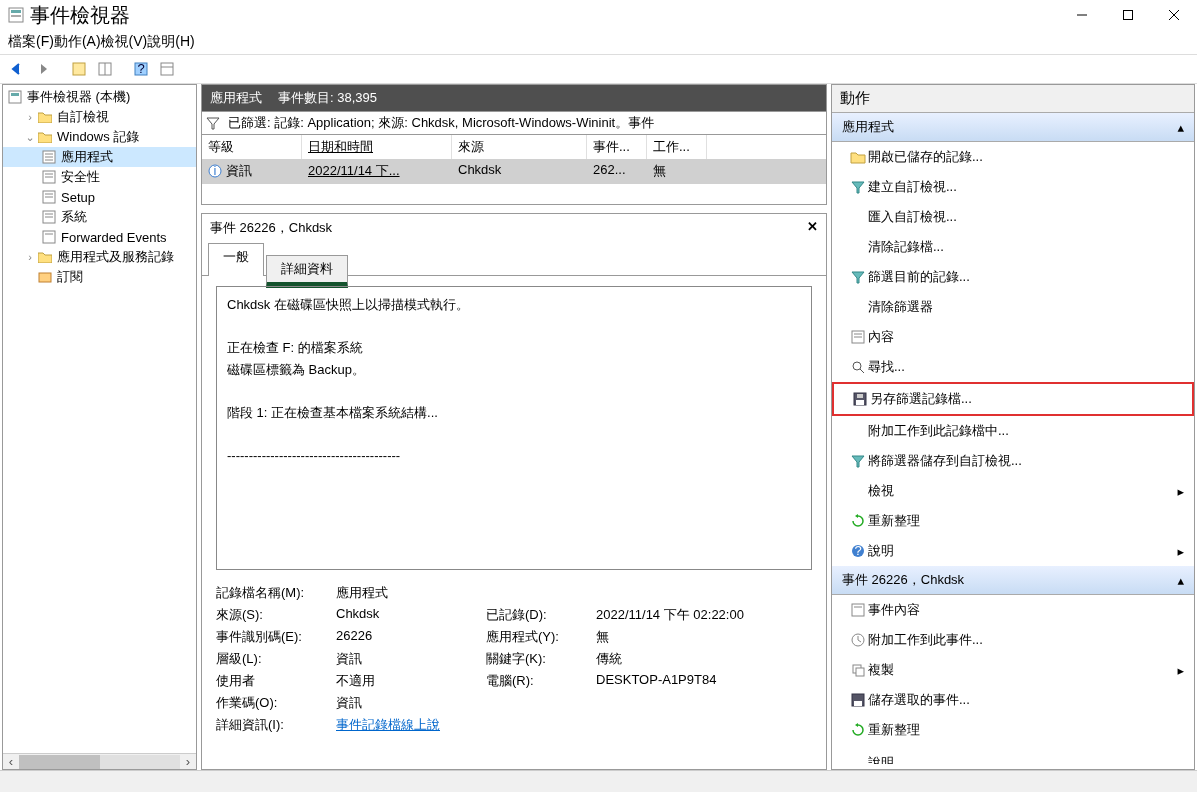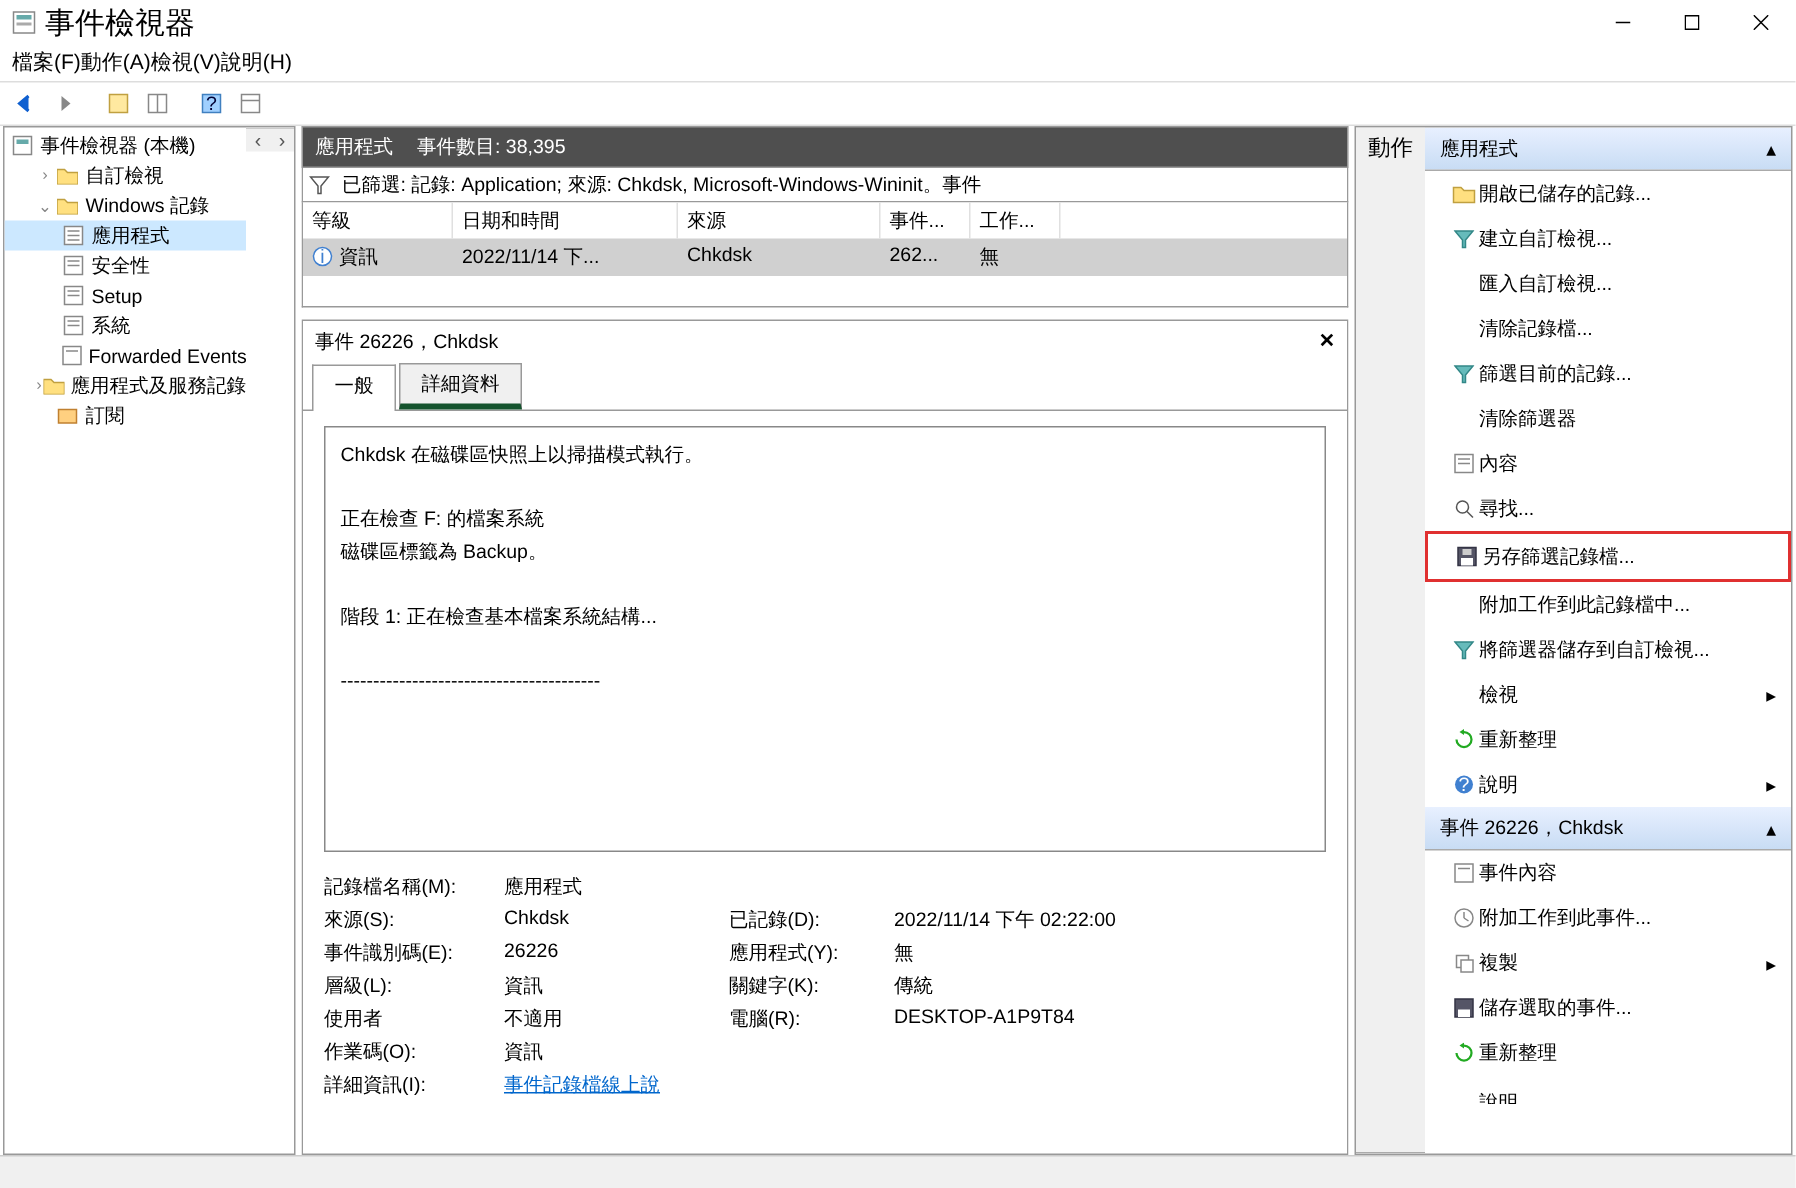--- a/index.html
+++ b/index.html
@@ -7,55 +7,55 @@
 .titlebar { height: 30px; display: flex; align-items: center; padding: 0 0 0 8px; }
 .titlebar .icon { width: 16px; height: 16px; margin-right: 6px; }
 .titlebar .title { font-size: 20px; }
 .wincontrols { margin-left: auto; display: flex; }
 .wincontrols div { width: 46px; height: 30px; display: flex; align-items: center; justify-content: center; }
 .menubar { height: 24px; display: flex; align-items: center; padding: 0 8px; }
 .menubar span { font-size: 14px; }
 .toolbar { height: 30px; border-top: 1px solid #ddd; border-bottom: 1px solid #ddd; display: flex; align-items: center; padding: 0 6px; gap: 4px; }
 .toolbar .btn { width: 22px; height: 22px; display: flex; align-items: center; justify-content: center; }
 .body { flex: 1; display: flex; overflow: hidden; padding: 0 2px 0 2px; }
-.tree { width: 195px; border: 1px solid #999; overflow: hidden; background: #fff; display:flex; }
+.tree { width: 195px; border: 1px solid #999; overflow: hidden; background: #fff; display:flex; flex-direction:column;}
 .tree-inner{flex:1; overflow:hidden; padding-top:2px;}
 .tree-scroll { height: 16px; border-top:1px solid #ccc; display:flex; align-items:center; background:#f0f0f0;}
 .tree-scroll .lar, .tree-scroll .rar{width:16px;text-align:center;color:#555;}
 .tree-scroll .track{flex:1;background:#e0e0e0;height:14px;position:relative;}
 .tree-scroll .thumb{position:absolute;left:0;width:50%;height:100%;background:#c0c0c0;}
 .tree-row { display: flex; align-items: center; height: 20px; padding-left: 4px; white-space: nowrap; }
 .tree-row .exp { width: 14px; color: #888; font-size: 11px; text-align:center;}
 .tree-row .ic { width: 16px; height: 16px; margin-right: 4px; display:inline-flex;align-items:center;justify-content:center;}
 .tree-row.sel { background: #cce8ff; }
 .ind1 { padding-left: 20px; }
 .ind2 { padding-left: 38px; }
 .center { flex: 1; display: flex; flex-direction: column; margin: 0 4px; overflow: hidden; }
 .center-header { background: #4f4f4f; color: #fff; padding: 4px 8px; font-size: 15px; display:flex; gap:16px; border:1px solid #999;}
 .filterbar { border: 1px solid #999; border-top:none; display: flex; align-items: center; padding: 2px 4px; font-family: "SimSun","MingLiU",monospace; font-size:13px;}
 .filterbar .ficon{width:16px;margin-right:6px;}
 .event-table { border: 1px solid #999; border-top:none; }
 .event-table .hdr { display: flex; background: #fff; font-weight: normal; }
 .event-table .hdr div { padding: 3px 6px; border-right: 1px solid #e0e0e0; }
 .event-table .row { display: flex; background: #d0d0d0; }
 .event-table .row div { padding: 3px 6px; white-space: nowrap; overflow: hidden; }
-.c-level{width:100px;} .c-date{width:150px;} .c-src{width:135px;} .c-eid{width:60px;} .c-task{width:60px;}
+.c-level{width:100px;} .c-date{width:150px;text-decoration:underline;} .c-src{width:135px;} .c-eid{width:60px;} .c-task{width:60px;}
 .detail-pane { border: 1px solid #999; margin-top: 8px; flex: 1; display: flex; flex-direction: column; overflow: hidden; }
 .detail-title { padding: 5px 8px; font-family: "SimSun","MingLiU",monospace; display:flex;}
 .detail-close{margin-left:auto;font-weight:bold;cursor:default;}
 .tabs { display: flex; border-bottom: 1px solid #999; padding-left: 6px; }
 .tab { padding: 4px 14px; border: 1px solid #999; border-bottom: none; background: #fff; position: relative; top: 1px; margin-right:2px;}
 .tab.active { background: #fff; }
-.tab.inactive { background: #f0f0f0; border-bottom:4px solid #14532d; top:0;}
+.tab.inactive { background: #f0f0f0; border-bottom:6px solid #14532d; top:13px;}
 .detail-body { flex: 1; padding: 10px 14px; overflow: hidden; position:relative;}
 .log-text { border: 1px solid #888; padding: 8px 10px; height: 284px; font-family: "MingLiU","SimSun",monospace; font-size: 13px; line-height: 1.5; overflow:hidden;}
 .log-text p{margin-bottom:2px;}
 .props { margin-top: 14px; display: grid; grid-template-columns: 120px 150px 110px 200px; row-gap: 4px; font-size: 13px;}
 .props .link{color:#0066cc;text-decoration:underline;}
-.actions { width: 292px; border: 1px solid #999; display: flex; flex-direction: row; overflow: hidden; }
+.actions { width: 364px; border: 1px solid #999; display: flex; flex-direction: column; overflow: hidden; }
 .actions-title { background: #f0f0f0; padding: 4px 8px; font-size: 15px; border-bottom: 1px solid #aaa; }
 .actions-body { flex: 1; overflow: hidden; }
 .act-section { background: linear-gradient(#e8f0ff,#c8dcf4); padding: 5px 10px; display:flex; align-items:center; border-bottom:1px solid #aaa;}
 .act-section .chev{margin-left:auto;}
 .act-item { display: flex; align-items: center; padding: 6px 10px 6px 18px; gap: 2px; }
 .act-item .aic { width: 16px; height: 16px; display:flex;align-items:center;justify-content:center;}
 .act-item.highlight { border: 2px solid #e03030; }
 .act-item .arrow{margin-left:auto;}
 .statusbar { height: 22px; border-top: 1px solid #ccc; background: #f0f0f0; }
 svg{display:block;}

